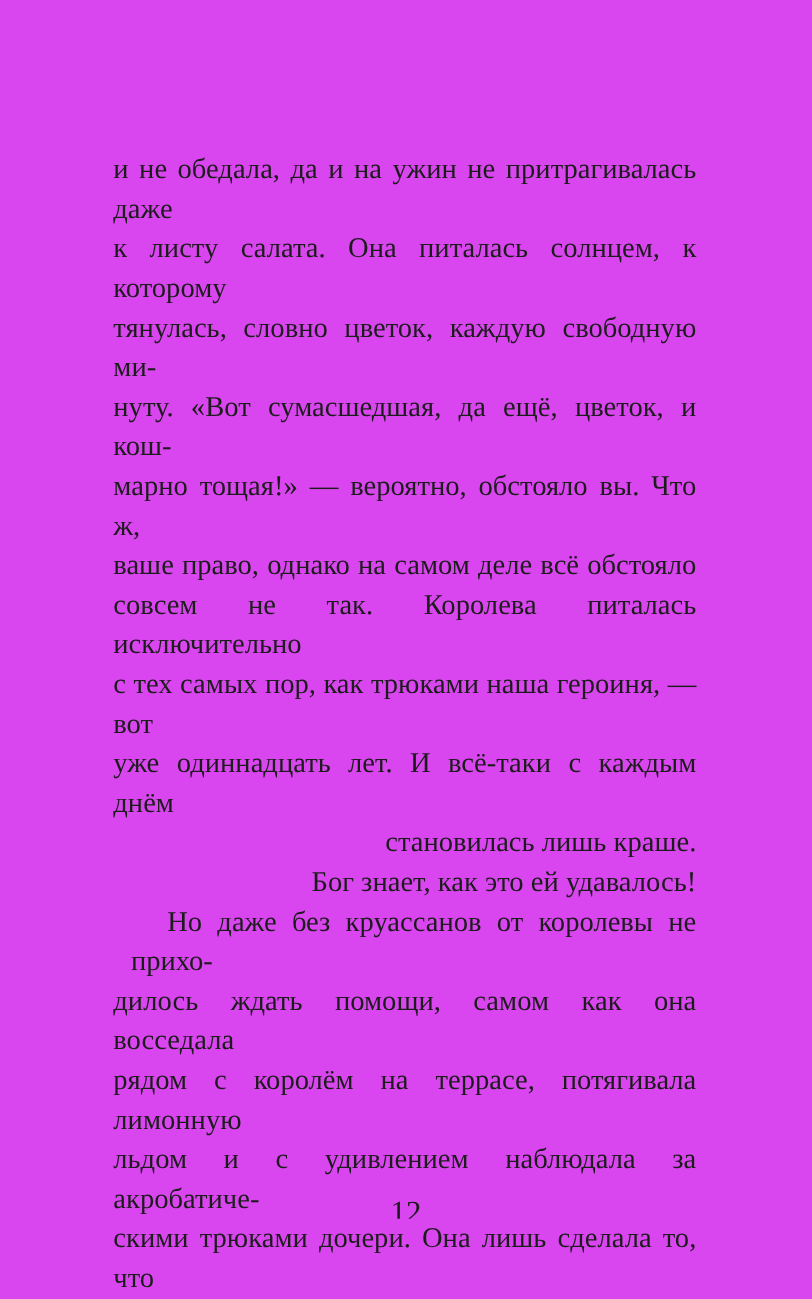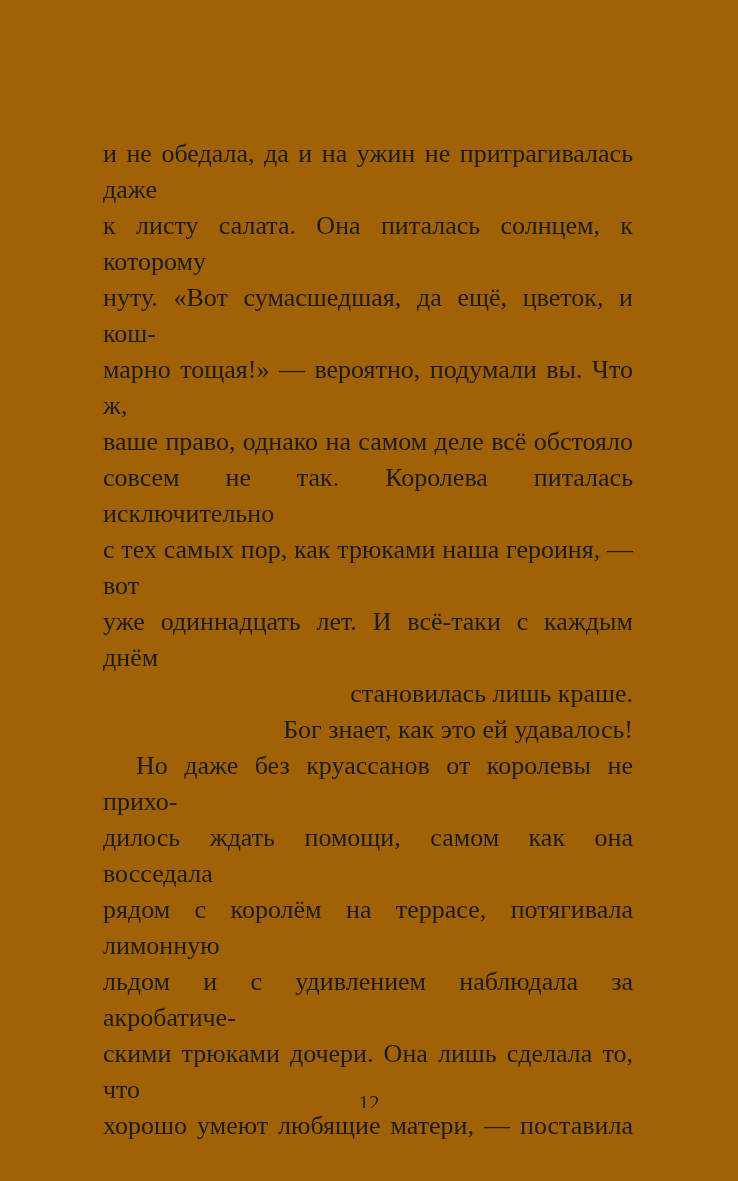--- a/index.html
+++ b/index.html
@@ -4,21 +4,21 @@
 <style>
   html, body {
     margin: 0;
     padding: 0;
     background: #ffffff;
   }
   .book-page {
     position: relative;
     width: 738px;
     height: 1181px;
-    background: #a16207;
+    background: #d946ef;
     overflow: hidden;
     font-family: "Liberation Serif", "DejaVu Serif", serif;
     color: #1c1c1c;
   }
   .text-block {
     position: absolute;
     left: 103px;
     top: 136px;
     width: 530px;
     font-size: 26px;
@@ -30,46 +30,48 @@
   }
   .text-line {
     text-align: right;
   }
   .text-line.justified {
     text-align: justify;
     text-align-last: justify;
   }
   .paragraph.indented .text-line:first-child {
     text-indent: 33px;
+    margin-left: 16px;
   }
   .page-number-wrap {
     position: absolute;
     left: 0;
     top: 1088px;
     width: 738px;
     height: 20px;
     overflow: hidden;
   }
   .page-number {
     text-align: center;
-    font-size: 21px;
+    font-size: 28px;
     line-height: 30px;
     color: #1c1c1c;
   }
 </style>
 </head>
 <body>
 
 <div class="book-page">
   <div class="text-block">
       <div class="paragraph">
         <div class="text-line justified">и не обедала, да и на ужин не притрагивалась даже</div>
         <div class="text-line justified">к листу салата. Она питалась солнцем, к которому</div>
+        <div class="text-line justified">тянулась, словно цветок, каждую свободную ми-</div>
         <div class="text-line justified">нуту. «Вот сумасшедшая, да ещё, цветок, и кош-</div>
-        <div class="text-line justified">марно тощая!» — вероятно, подумали вы. Что ж,</div>
+        <div class="text-line justified">марно тощая!» — вероятно, обстояло вы. Что ж,</div>
         <div class="text-line justified">ваше право, однако на самом деле всё обстояло</div>
         <div class="text-line justified">совсем не так. Королева питалась исключительно</div>
         <div class="text-line justified">с тех самых пор, как трюками наша героиня, — вот</div>
         <div class="text-line justified">уже одиннадцать лет. И всё-таки с каждым днём</div>
         <div class="text-line">становилась лишь краше.</div>
       </div>
       <div class="paragraph indented">
         <div class="text-line">Бог знает, как это ей удавалось!</div>
       </div>
       <div class="paragraph indented">

